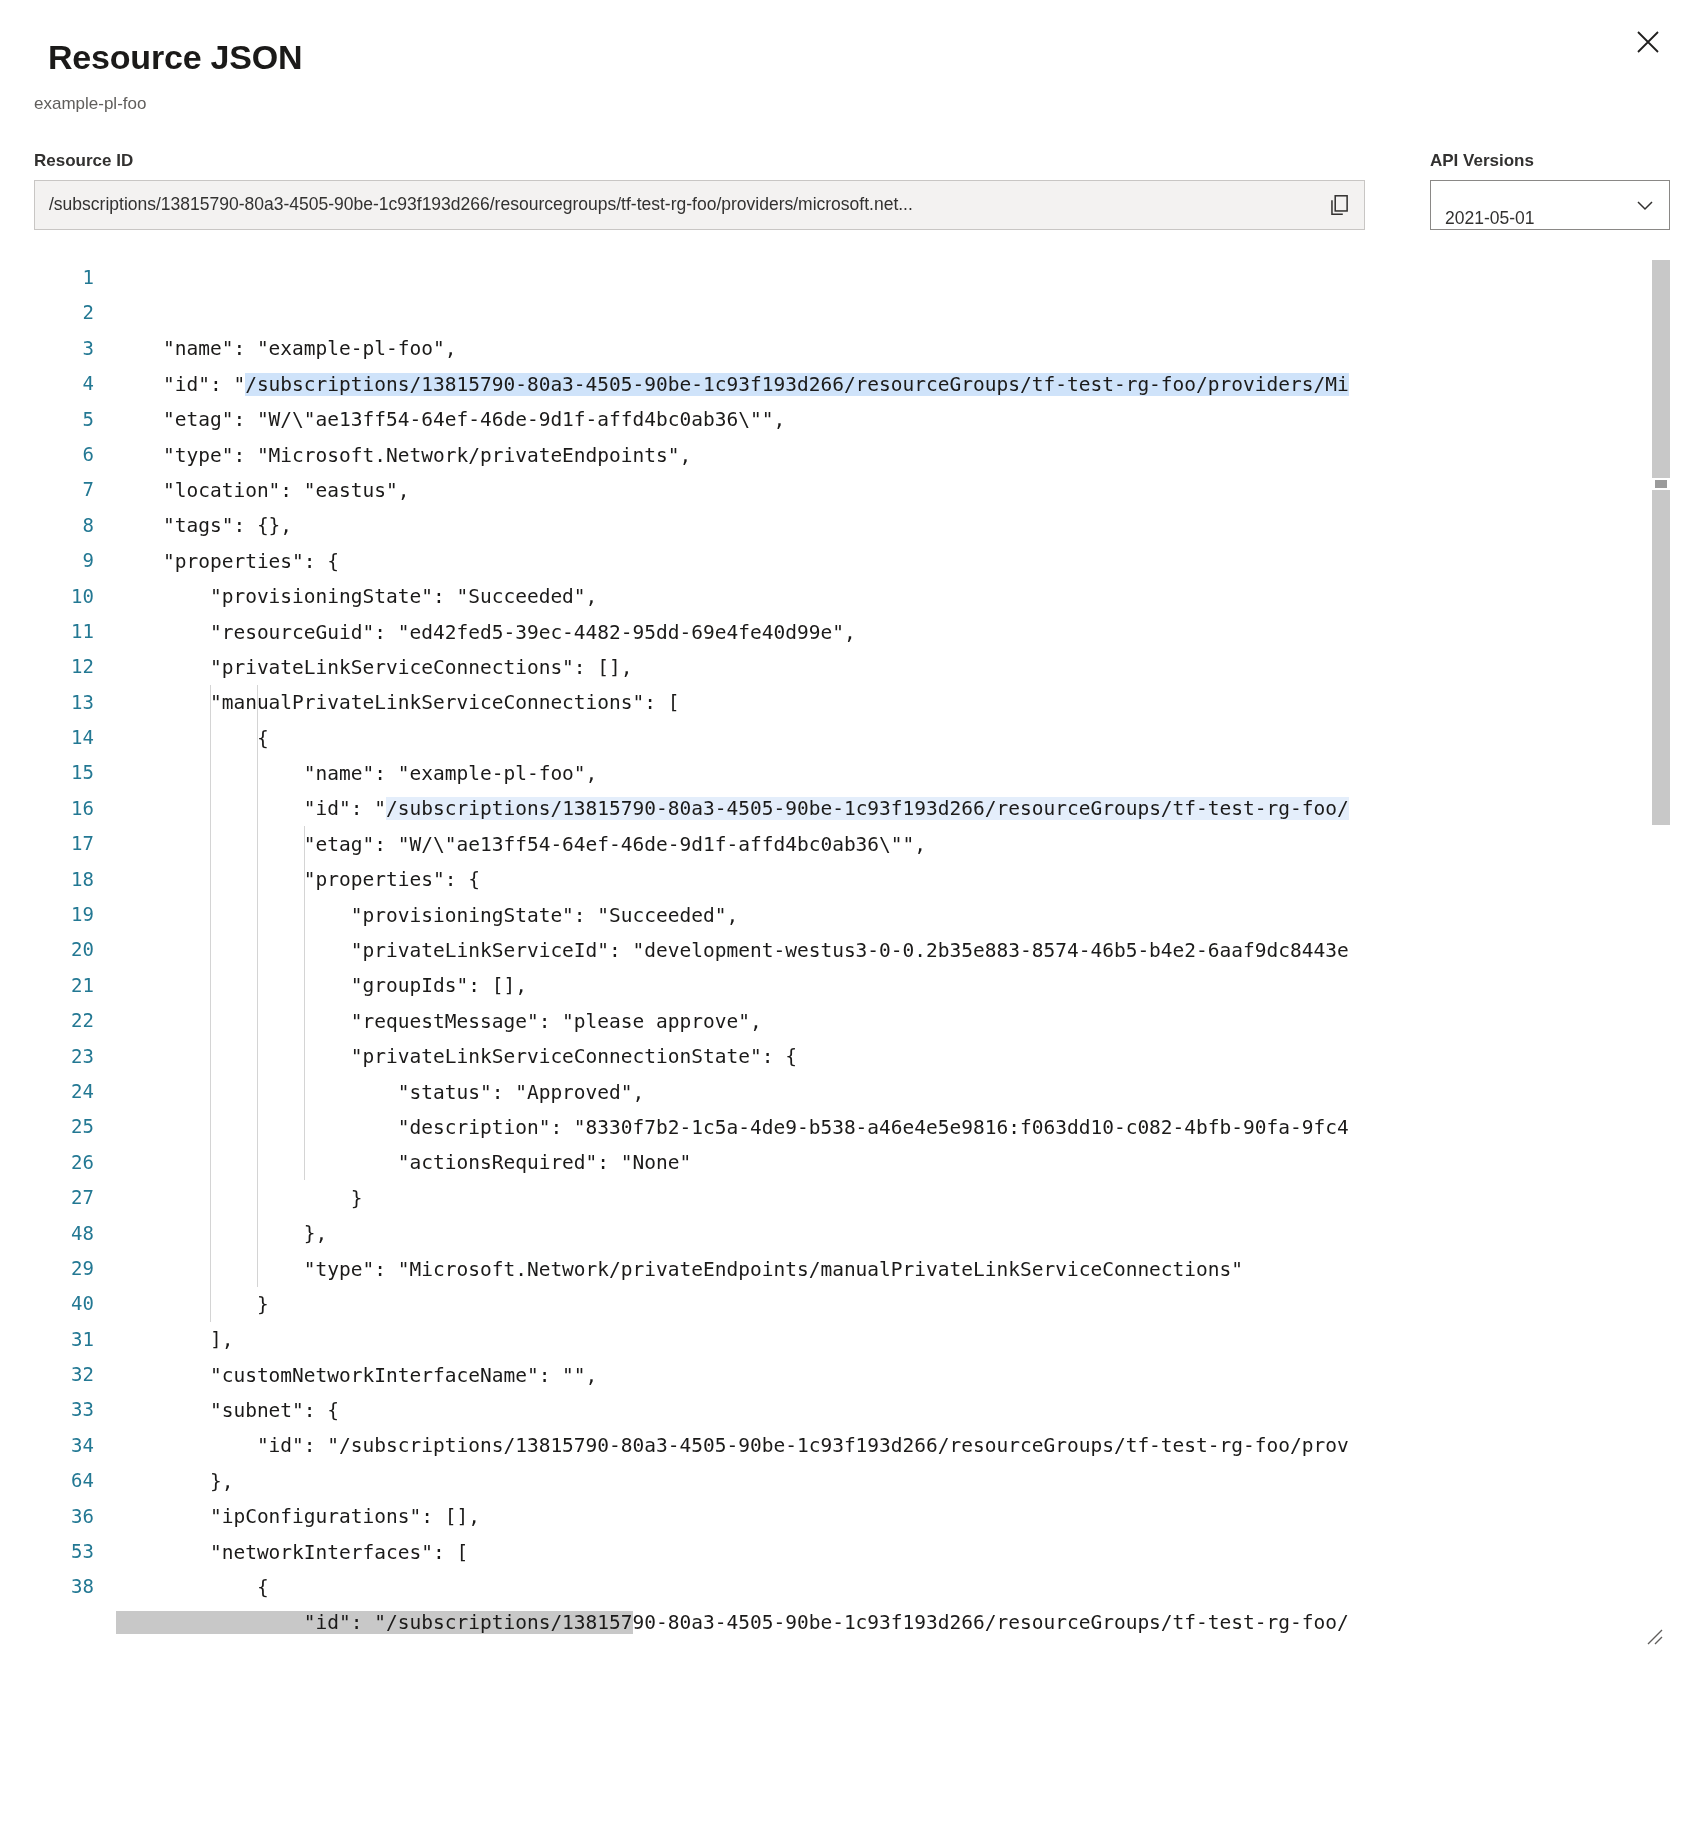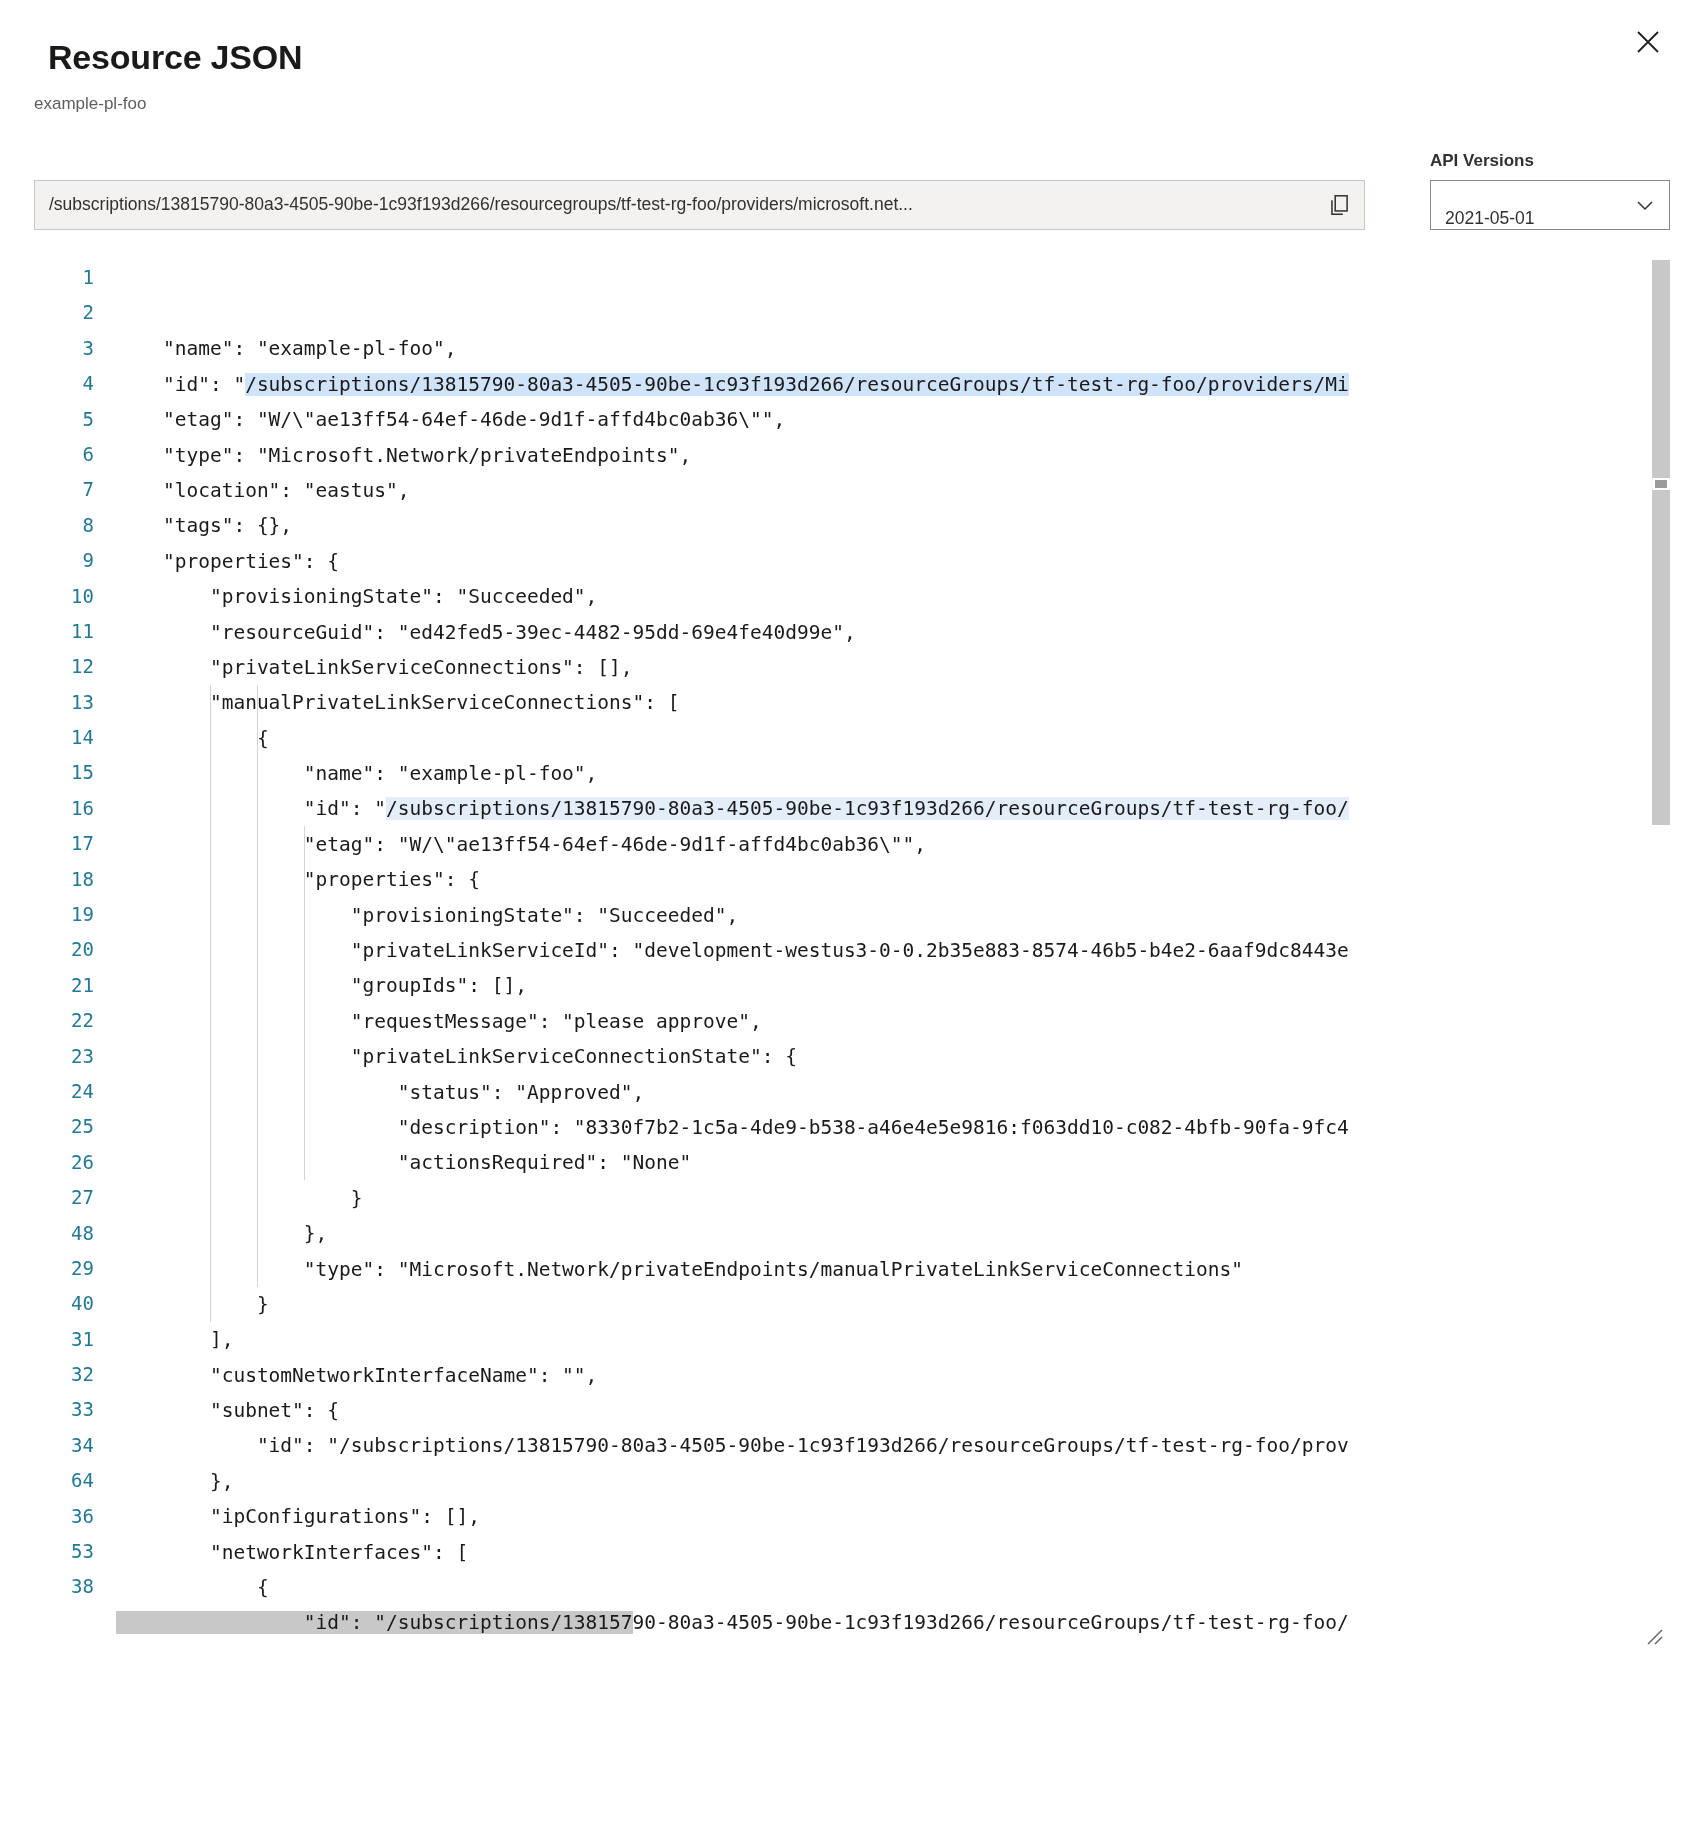--- a/index.html
+++ b/index.html
@@ -260,20 +260,21 @@
       <span>
         <svg width="30" height="30" viewBox="0 0 30 30" aria-hidden="true">
           <path d="M5 5 L25 25 M25 5 L5 25" stroke="currentColor" stroke-width="1.8" fill="none"></path>
         </svg>
       </span>
     </button>
   </div>
 
   <div class="fields">
     <div class="field-resource-id">
+      <div class="field-label">Resource ID</div>
       <div class="readonly-input">
         <div class="value">/subscriptions/13815790-80a3-4505-90be-1c93f193d266/resourcegroups/tf-test-rg-foo/providers/microsoft.net...</div>
         <button class="copy-icon-btn" title="Copy">
           <svg width="26" height="26" viewBox="0 0 24 24" aria-hidden="true">
             <rect x="8.5" y="3.5" width="11" height="14" fill="none" stroke="currentColor" stroke-width="1.4"></rect>
             <path d="M15.5 20.5 H5.5 V7.5" fill="none" stroke="currentColor" stroke-width="1.4"></path>
           </svg>
         </button>
       </div>
     </div>

